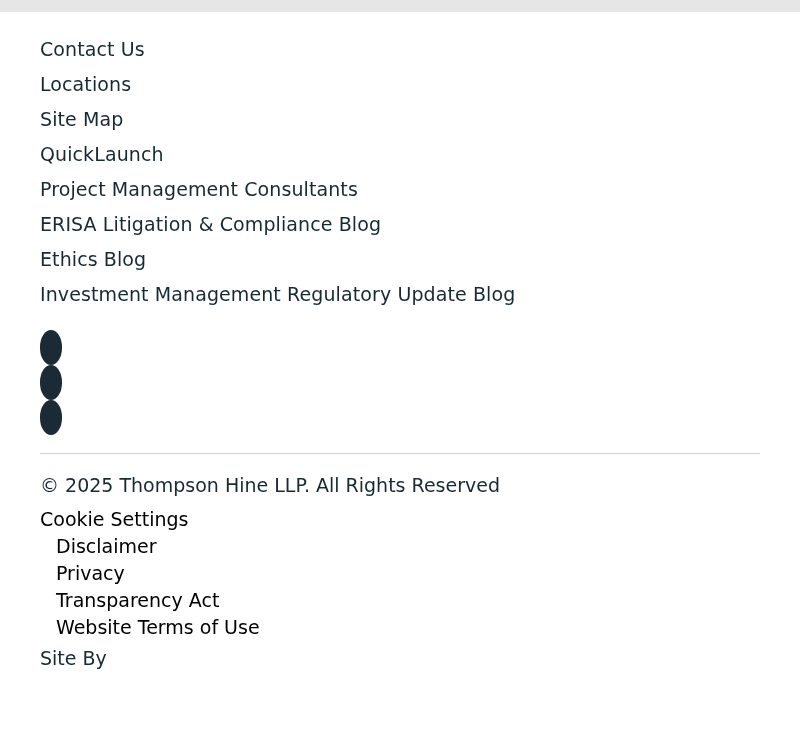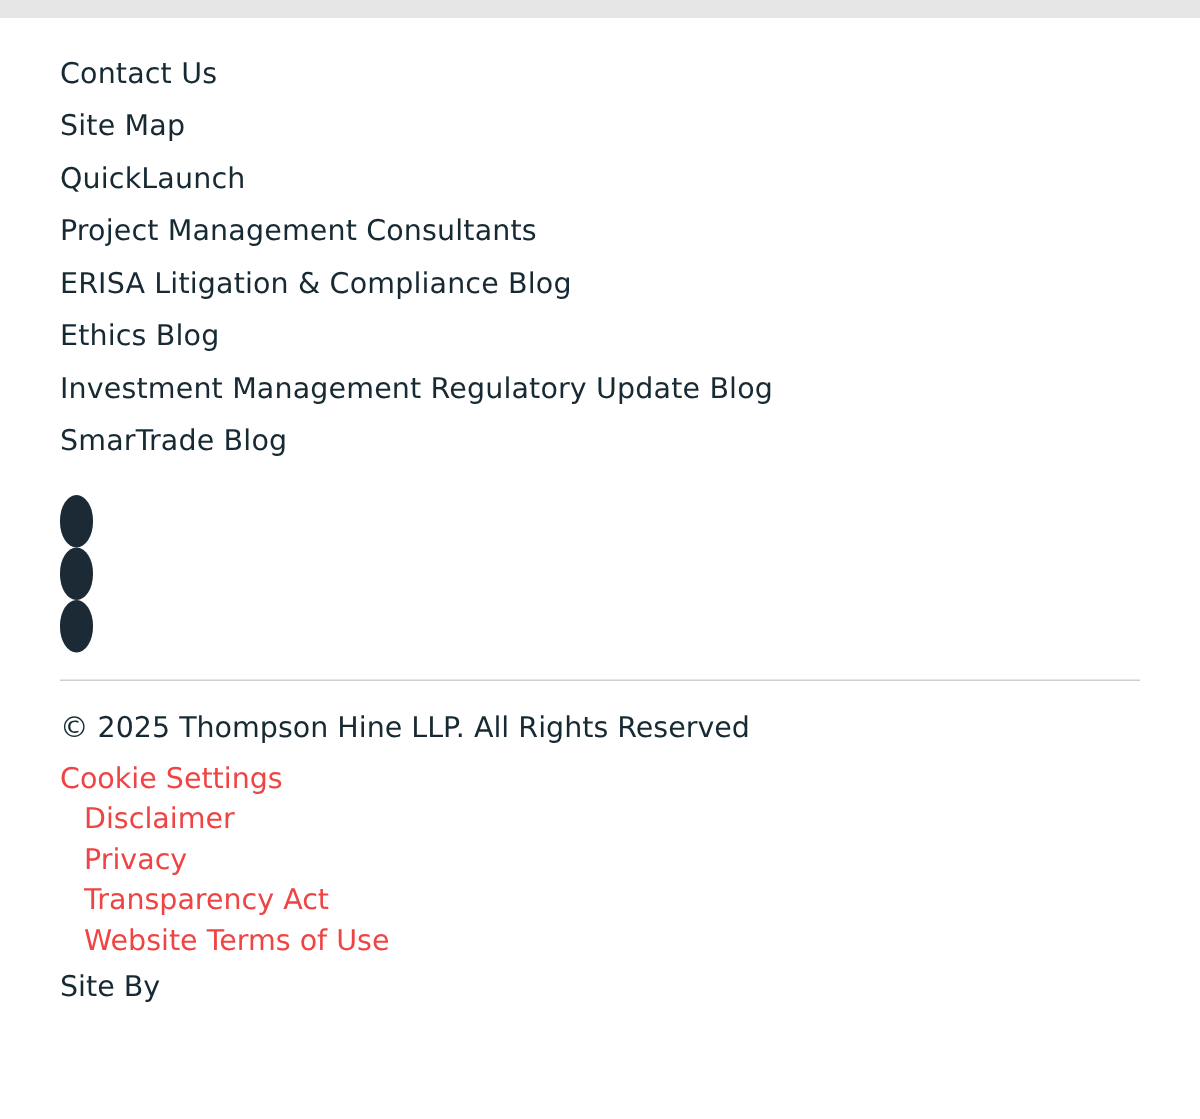--- a/index.html
+++ b/index.html
@@ -83,21 +83,21 @@
   }
   .legal {
     padding: 6px 0 0 40px;
   }
   .legal-row {
     font-size: 19px;
     line-height: 27px;
     color: #172a33;
   }
   .legal-link {
-    color: #ef4444;
+    color: #000000;
     text-decoration: none;
   }
   .legal-indent {
     padding-left: 16px;
   }
   .siteby {
     padding: 4px 11px 0 40px;
     font-size: 19px;
     line-height: 27px;
     color: #172a33;
@@ -110,39 +110,39 @@
 
   <div class="top-strip"></div>
 
   <div class="footer">
 
     <ul class="nav-list">
       <li>
         <a class="nav-link" href="#">Contact Us</a>
       </li>
       <li>
+        <a class="nav-link" href="#">Locations</a>
+      </li>
+      <li>
         <a class="nav-link" href="#">Site Map</a>
       </li>
       <li>
         <a class="nav-link" href="#">QuickLaunch</a>
       </li>
       <li>
         <a class="nav-link" href="#">Project Management Consultants</a>
       </li>
       <li>
         <a class="nav-link" href="#">ERISA Litigation &amp; Compliance Blog</a>
       </li>
       <li>
         <a class="nav-link" href="#">Ethics Blog</a>
       </li>
       <li>
         <a class="nav-link" href="#">Investment Management Regulatory Update Blog</a>
-      </li>
-      <li>
-        <a class="nav-link" href="#">SmarTrade Blog</a>
       </li>
     </ul>
 
     <div class="social-row">
       <span class="social-icon"></span>
       <span class="social-icon"></span>
       <span class="social-icon"></span>
     </div>
 
     <hr class="divider">

